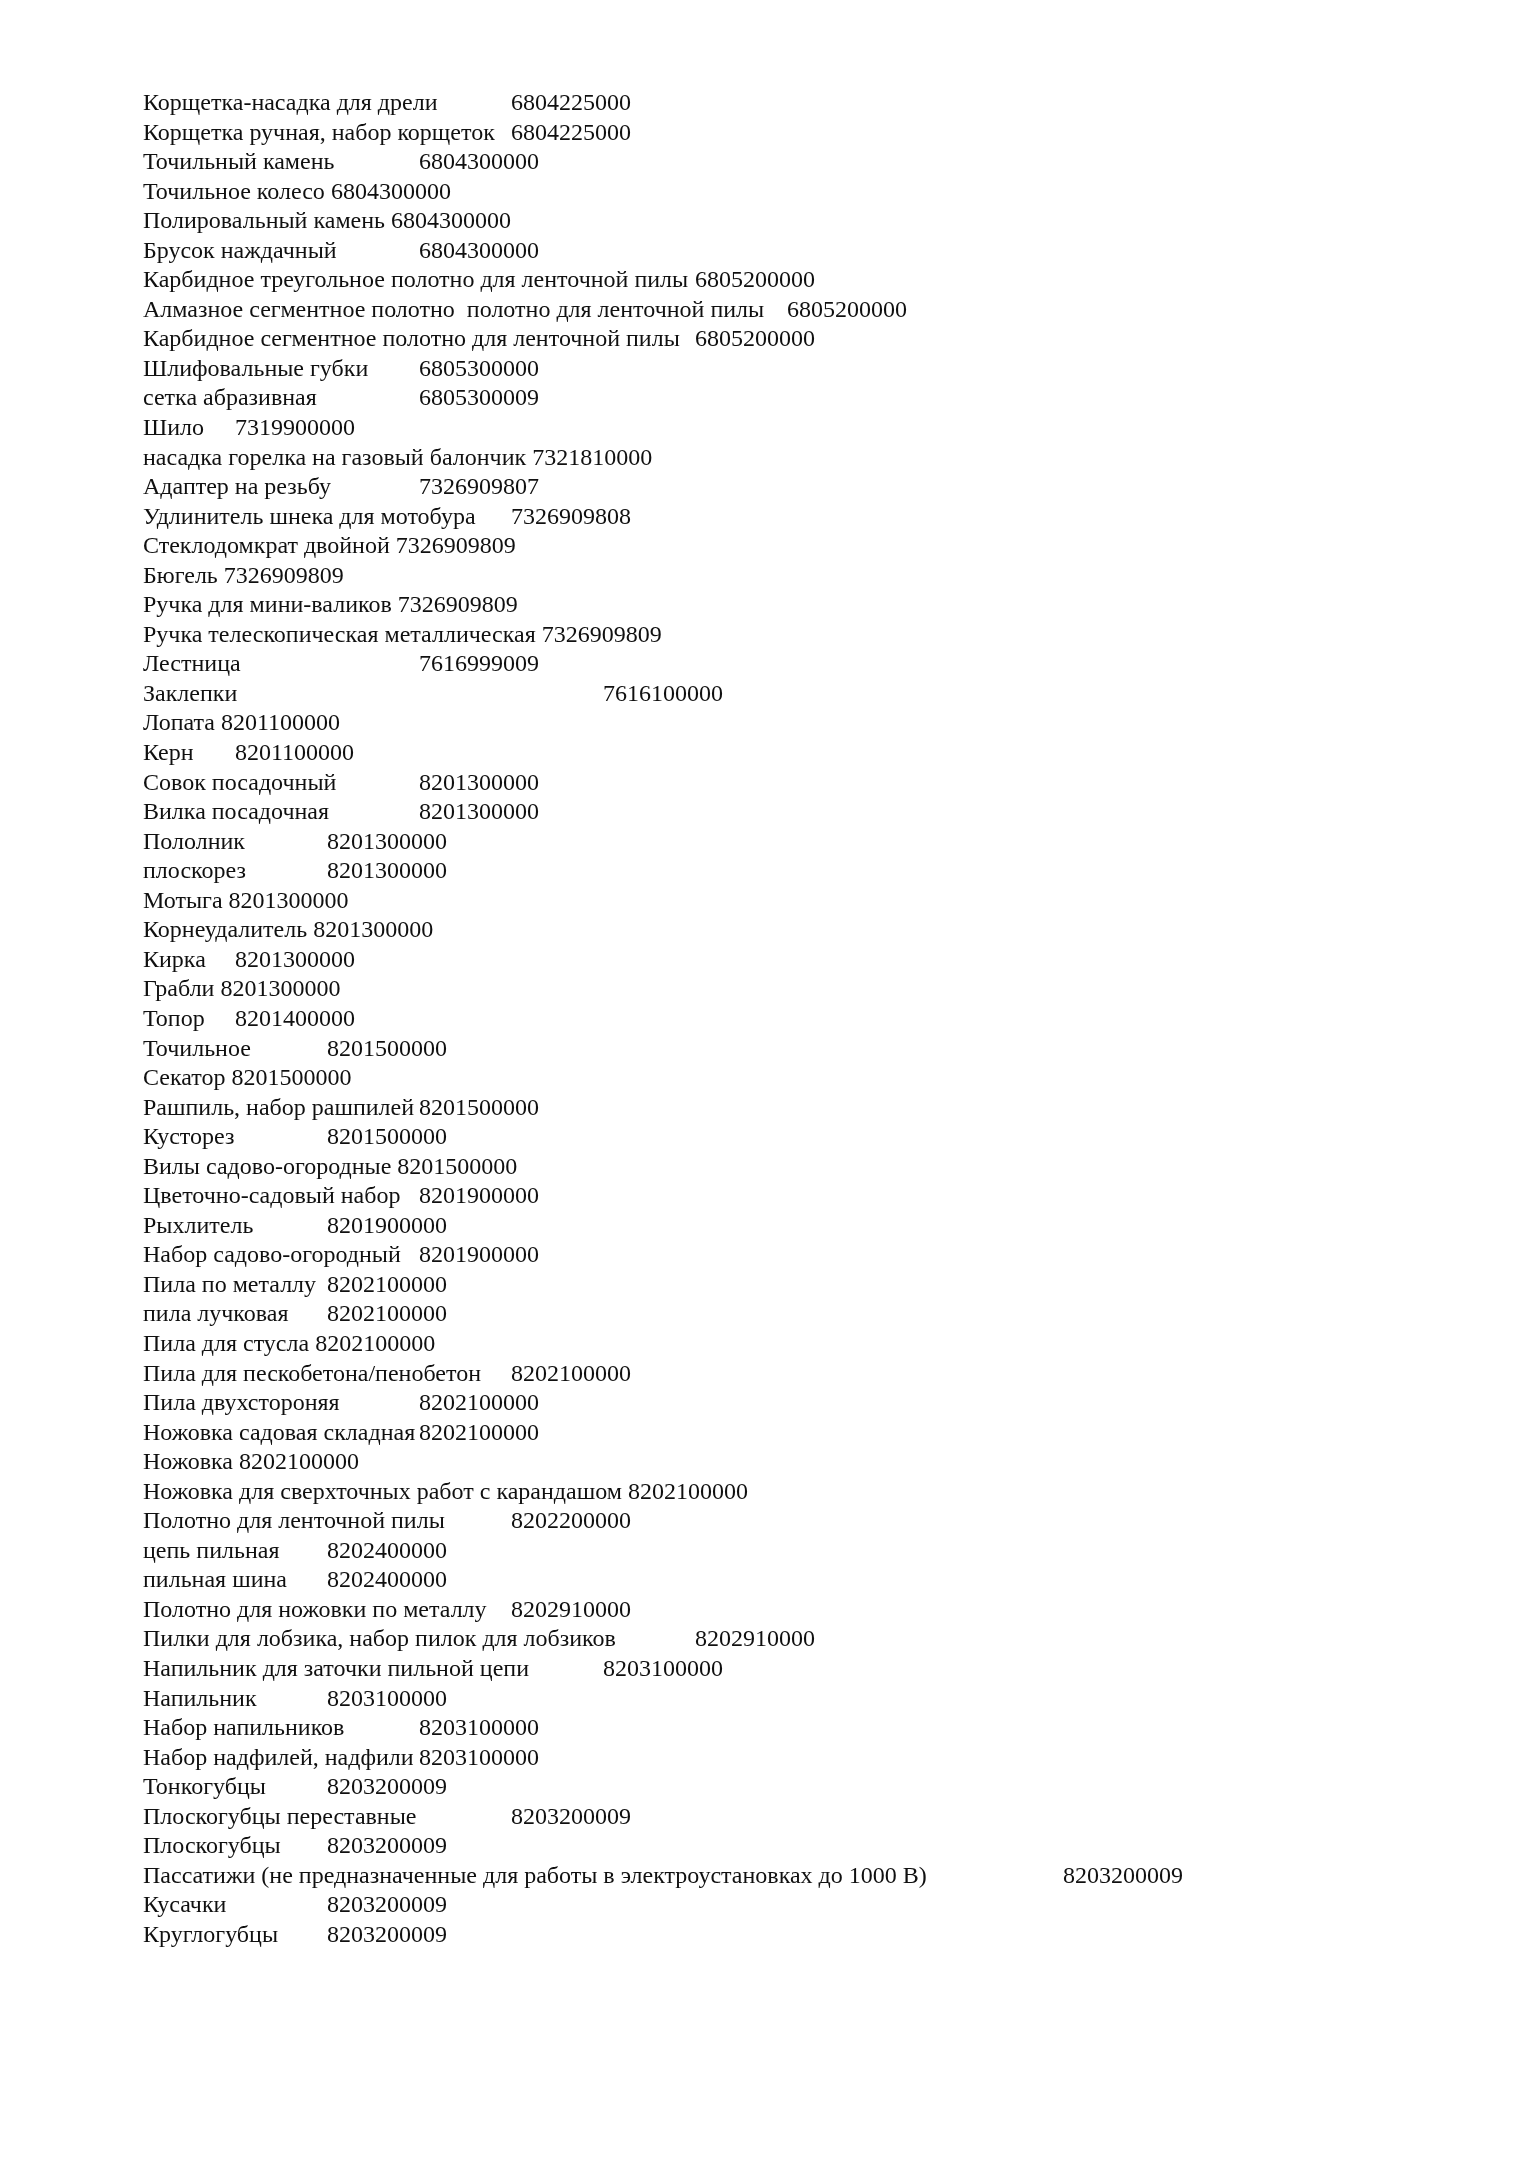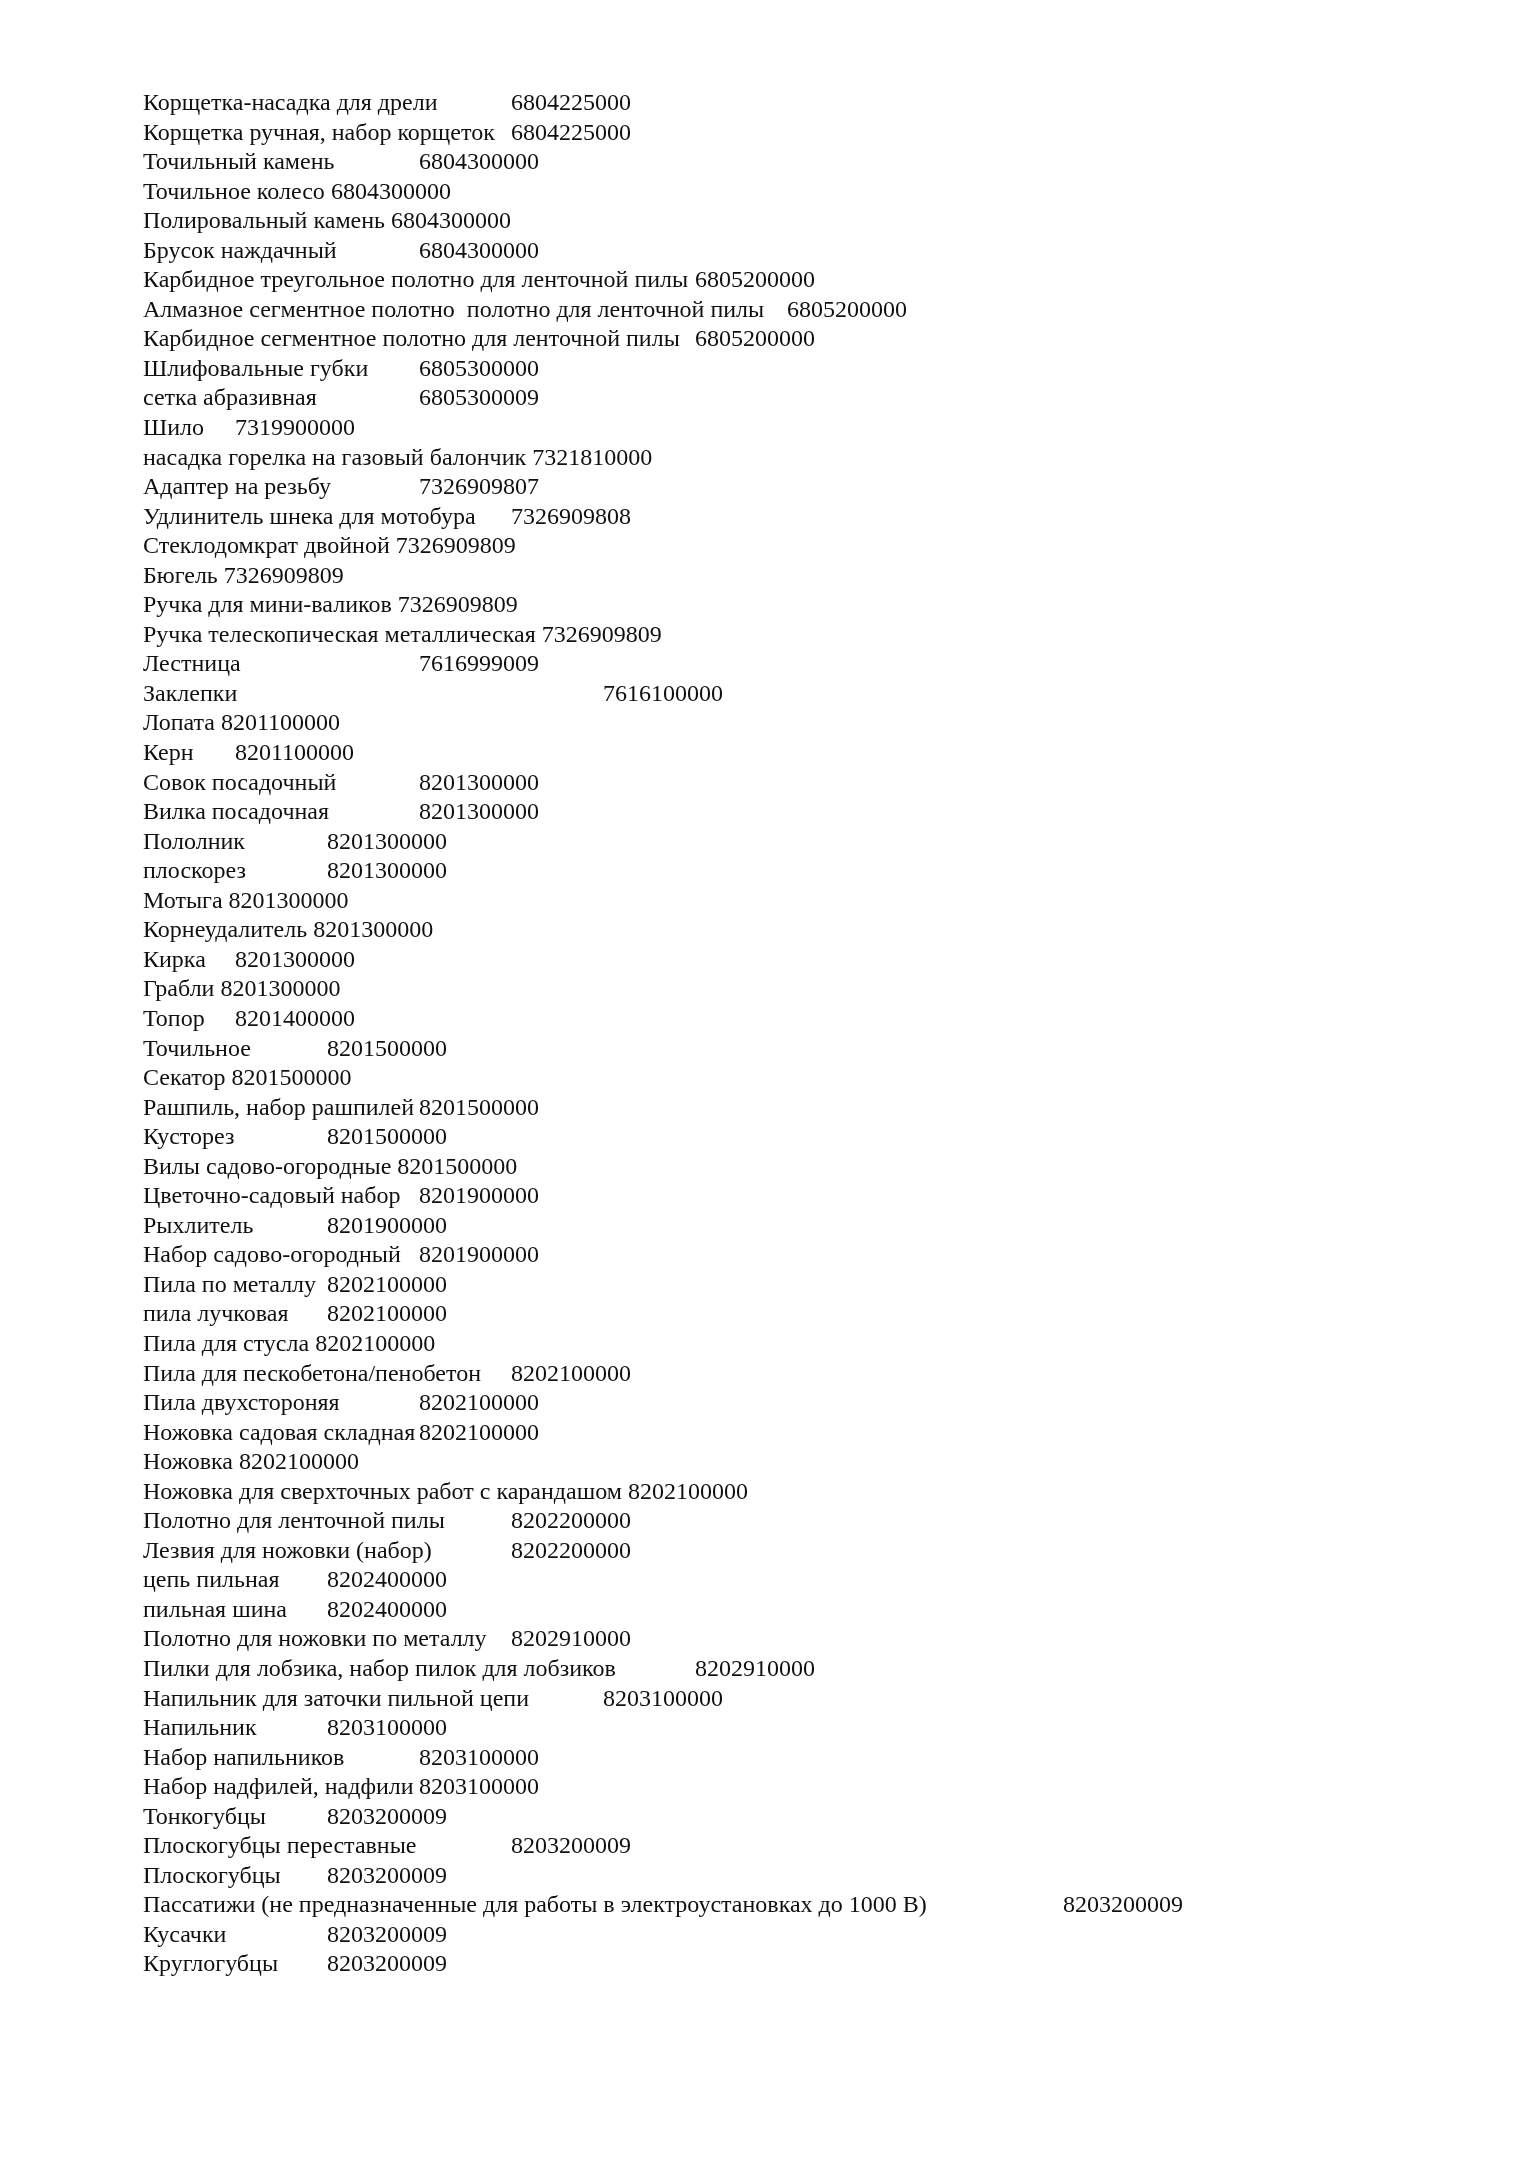--- a/index.html
+++ b/index.html
@@ -142,21 +142,20 @@
 
   <div class="row"><span class="item">Ножовка садовая складная</span><span class="sep">	</span><span class="code">8202100000</span></div>
 
   <div class="row"><span class="item">Ножовка</span><span class="sep"> </span><span class="code">8202100000</span></div>
 
 
   <div class="row"><span class="item">Ножовка для сверхточных работ с карандашом</span><span class="sep"> </span><span class="code">8202100000</span></div>
 
   <div class="row"><span class="item">Полотно для ленточной пилы</span><span class="sep">	</span><span class="code">8202200000</span></div>
 
-  <div class="row"><span class="item">Лезвия для ножовки (набор)</span><span class="sep">	</span><span class="code">8202200000</span></div>
 
   <div class="row"><span class="item">цепь пильная</span><span class="sep">	</span><span class="code">8202400000</span></div>
 
   <div class="row"><span class="item">пильная шина</span><span class="sep">	</span><span class="code">8202400000</span></div>
 
   <div class="row"><span class="item">Полотно для ножовки по металлу</span><span class="sep">	</span><span class="code">8202910000</span></div>
 
   <div class="row"><span class="item">Пилки для лобзика, набор пилок для лобзиков</span><span class="sep">	</span><span class="code">8202910000</span></div>
 
   <div class="row"><span class="item">Напильник для заточки пильной цепи</span><span class="sep">	</span><span class="code">8203100000</span></div>

